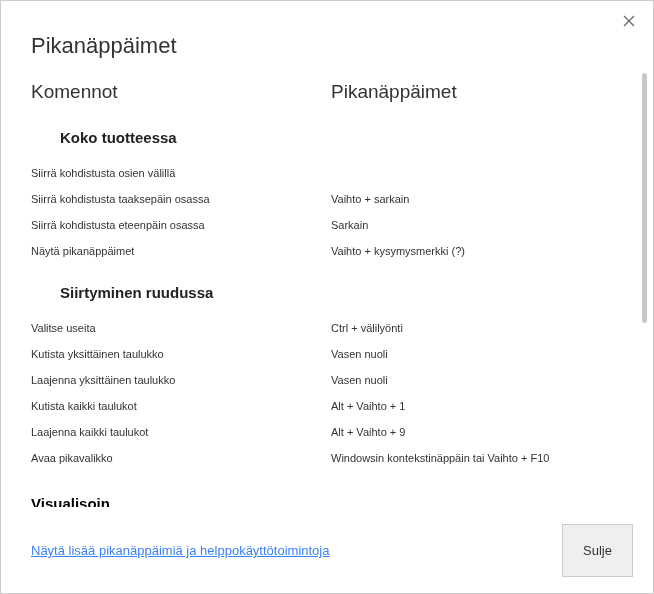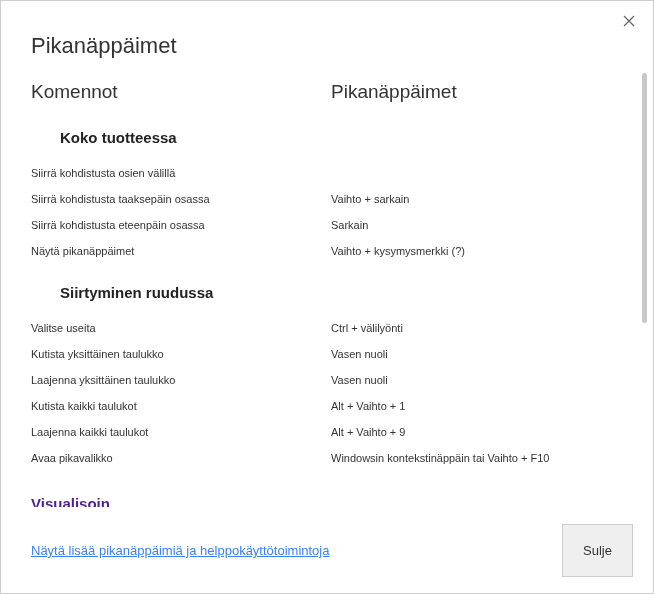--- a/index.html
+++ b/index.html
@@ -80,21 +80,21 @@
     .row .cmd {
       width: 300px;
       flex-shrink: 0;
     }
     .row .shortcut {
       flex: 1;
     }
     .partial-heading {
       font-size: 15px;
       font-weight: 600;
-      color: #4c1d95;
+      color: #000000;
       margin-top: 24px;
       overflow: hidden;
       height: 12px;
     }
     .scrollbar {
       position: absolute;
       right: 6px;
       top: 72px;
       width: 5px;
       height: 250px;

